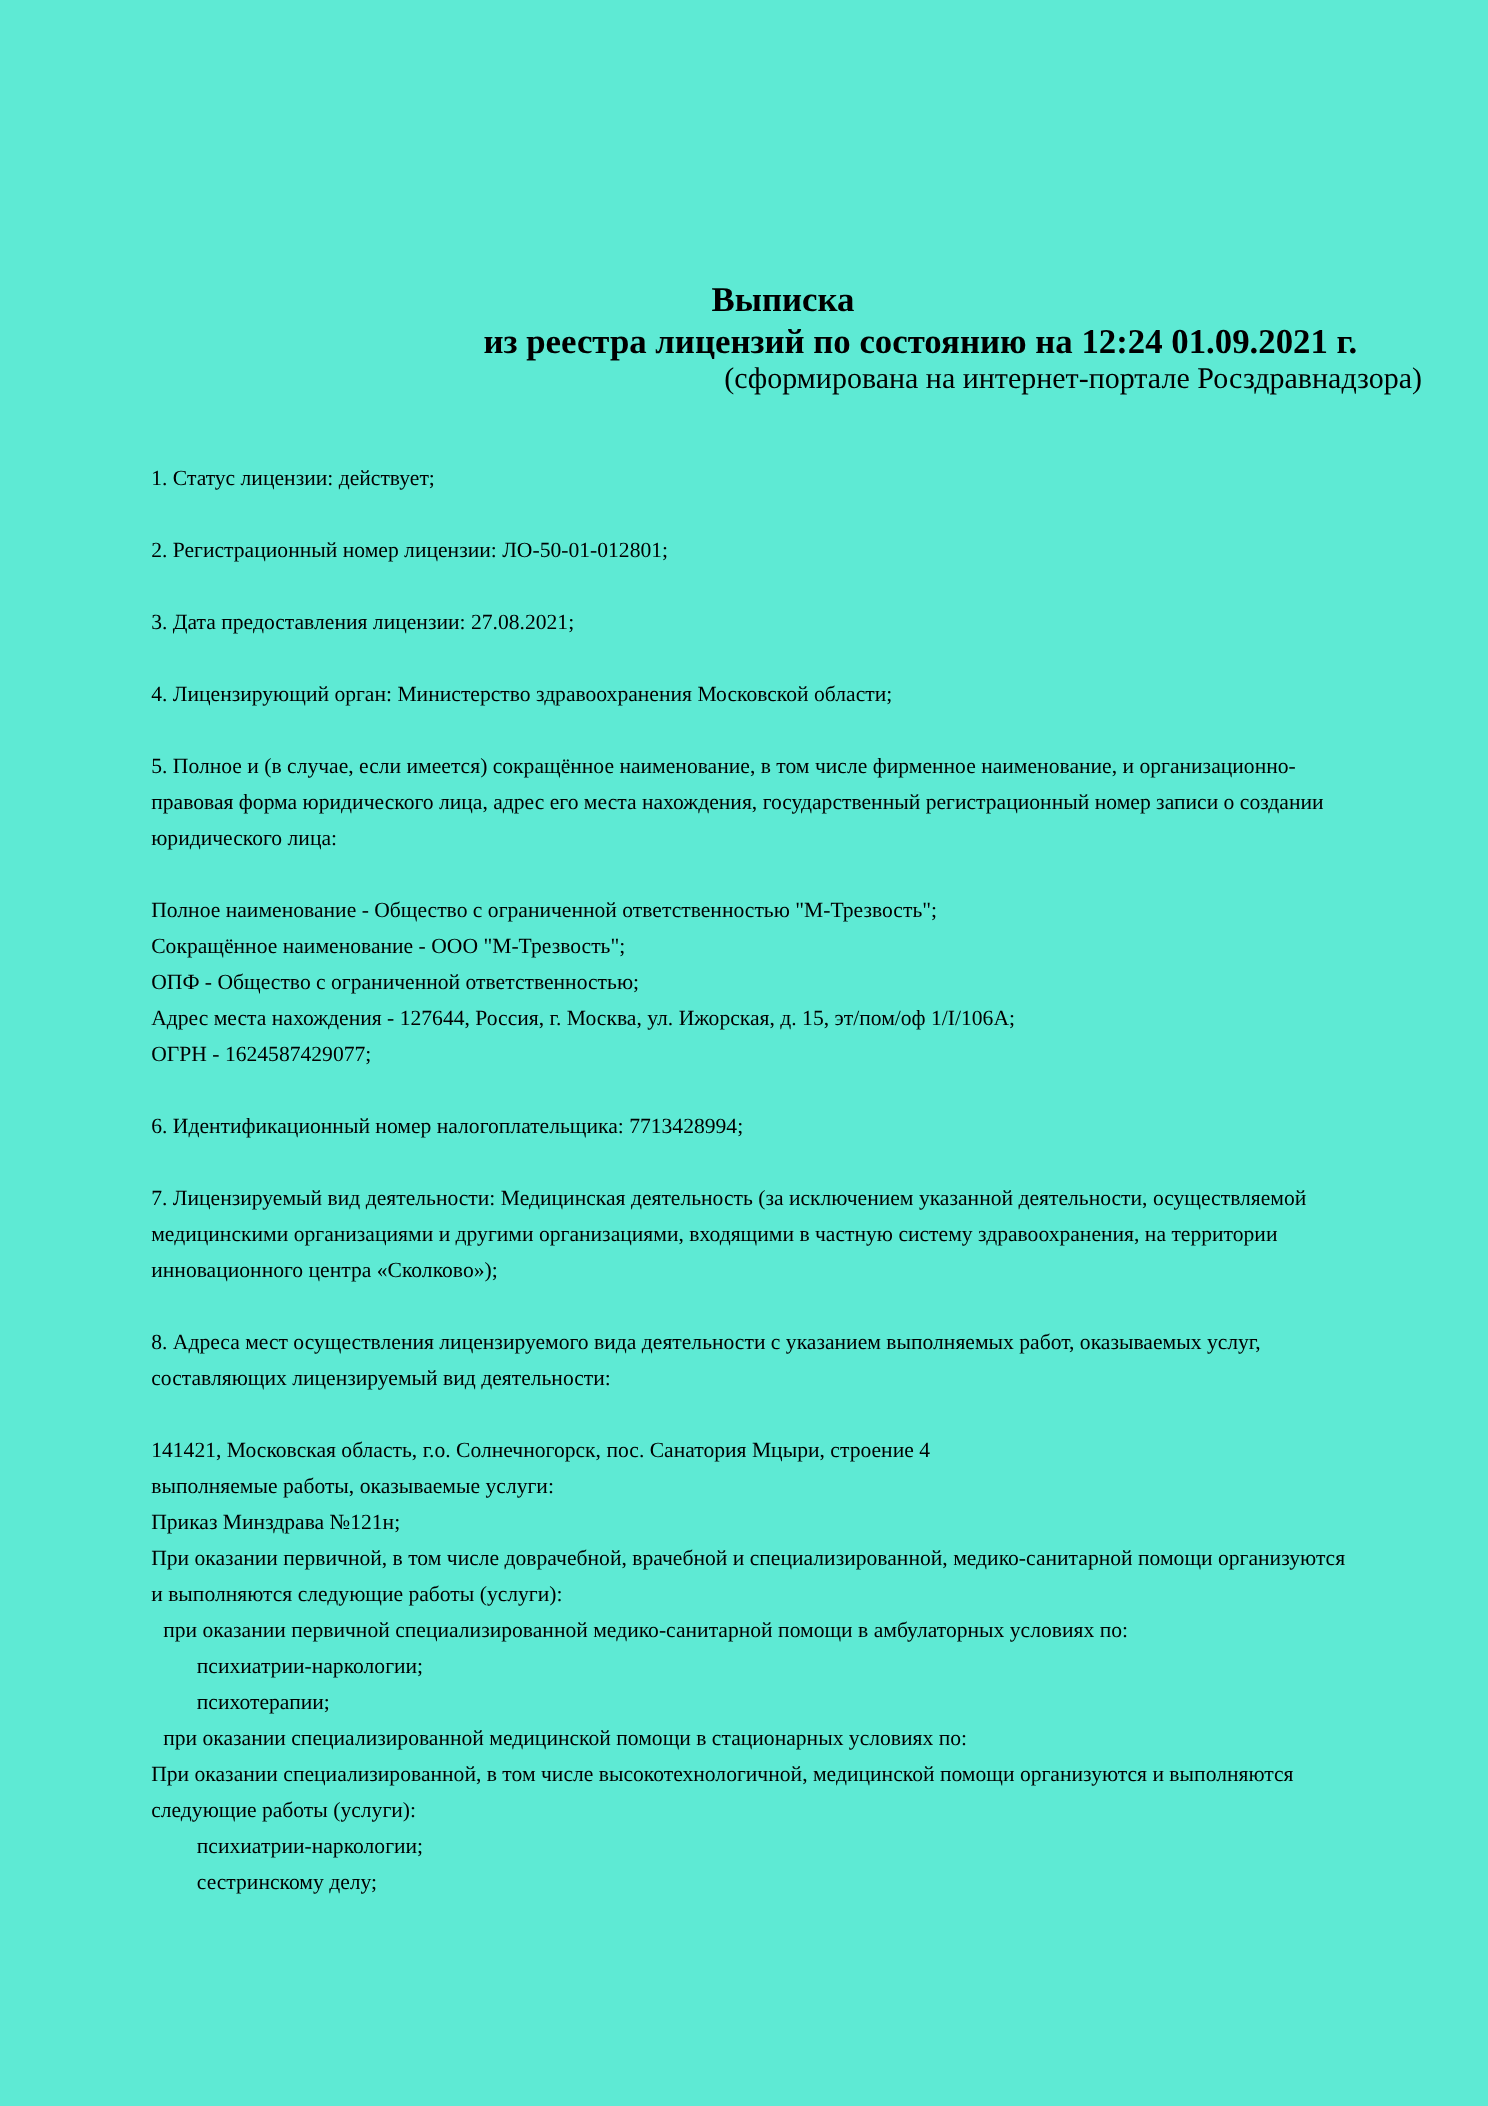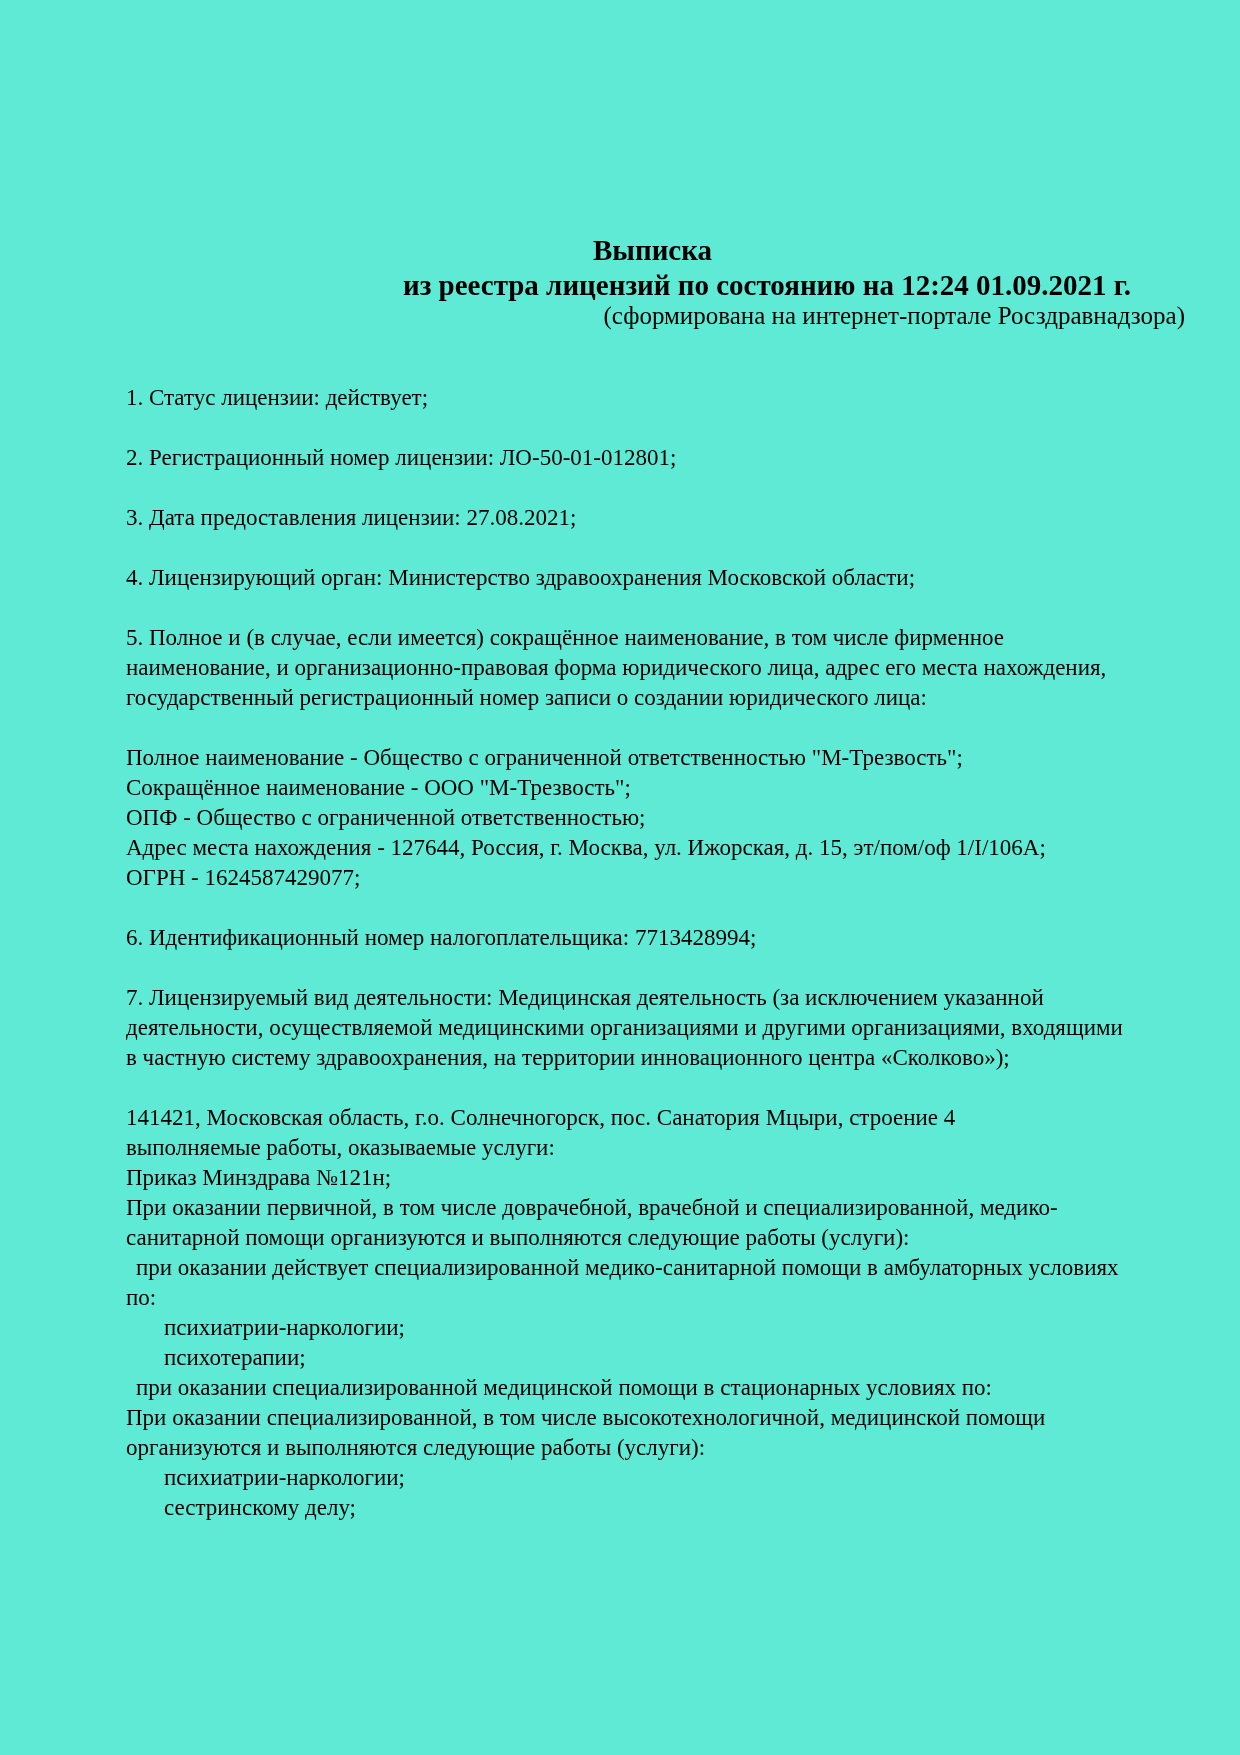--- a/index.html
+++ b/index.html
@@ -25,21 +25,21 @@
   }
   .title-line.l1 { padding-left: 48px; }
   .title-line.l2 { padding-left: 150px; text-align: right; }
   .subtitle {
     text-align: right;
     font-size: 25px;
     line-height: 25px;
     margin-right: -54px;
     margin-top: 0;
   }
-  .doc-body { margin-top: 55px; font-size: 23px; }
+  .doc-body { margin-top: 55px; font-size: 18px; }
   .block { margin: 30px 0 0 0; line-height: 30px; }
   .group .line { line-height: 30px; }
   .ind-1 { text-indent: 10px; }
   .ind-2 { text-indent: 38px; }
 </style>
 </head>
 <body>
 
 <div class="page">
   <div class="content">
@@ -62,27 +62,28 @@
       <div class="block group">
         <div class="line">Полное наименование - Общество с ограниченной ответственностью "М-Трезвость";</div>
         <div class="line">Сокращённое наименование - ООО "М-Трезвость";</div>
         <div class="line">ОПФ - Общество с ограниченной ответственностью;</div>
         <div class="line">Адрес места нахождения - 127644, Россия, г. Москва, ул. Ижорская, д. 15, эт/пом/оф 1/I/106А;</div>
         <div class="line">ОГРН - 1624587429077;</div>
       </div>
 
       <p class="block">6. Идентификационный номер налогоплательщика: 7713428994;</p>
       <p class="block">7. Лицензируемый вид деятельности: Медицинская деятельность (за исключением указанной деятельности, осуществляемой медицинскими организациями и другими организациями, входящими в частную систему здравоохранения, на территории инновационного центра «Сколково»);</p>
+      <p class="block">8. Адреса мест осуществления лицензируемого вида деятельности с указанием выполняемых работ, оказываемых услуг, составляющих лицензируемый вид деятельности:</p>
 
       <div class="block group">
         <div class="line ind-0">141421, Московская область, г.о. Солнечногорск, пос. Санатория Мцыри, строение 4</div>
         <div class="line ind-0">выполняемые работы, оказываемые услуги:</div>
         <div class="line ind-0">Приказ Минздрава №121н;</div>
         <div class="line ind-0">При оказании первичной, в том числе доврачебной, врачебной и специализированной, медико-санитарной помощи организуются и выполняются следующие работы (услуги):</div>
-        <div class="line ind-1">при оказании действует специализированной медико-санитарной помощи в амбулаторных условиях по:</div>
+        <div class="line ind-1">при оказании первичной специализированной медико-санитарной помощи в амбулаторных условиях по:</div>
         <div class="line ind-2">психиатрии-наркологии;</div>
         <div class="line ind-2">психотерапии;</div>
         <div class="line ind-1">при оказании специализированной медицинской помощи в стационарных условиях по:</div>
         <div class="line ind-0">При оказании специализированной, в том числе высокотехнологичной, медицинской помощи организуются и выполняются следующие работы (услуги):</div>
         <div class="line ind-2">психиатрии-наркологии;</div>
         <div class="line ind-2">сестринскому делу;</div>
       </div>
 
     </div>
   </div>

